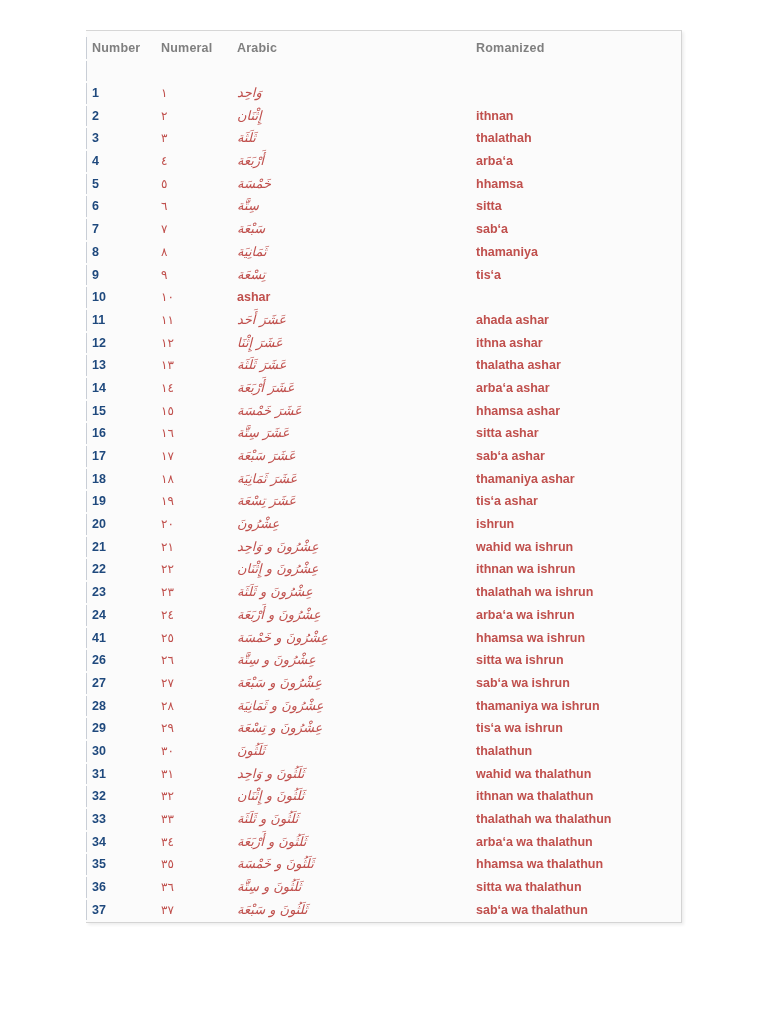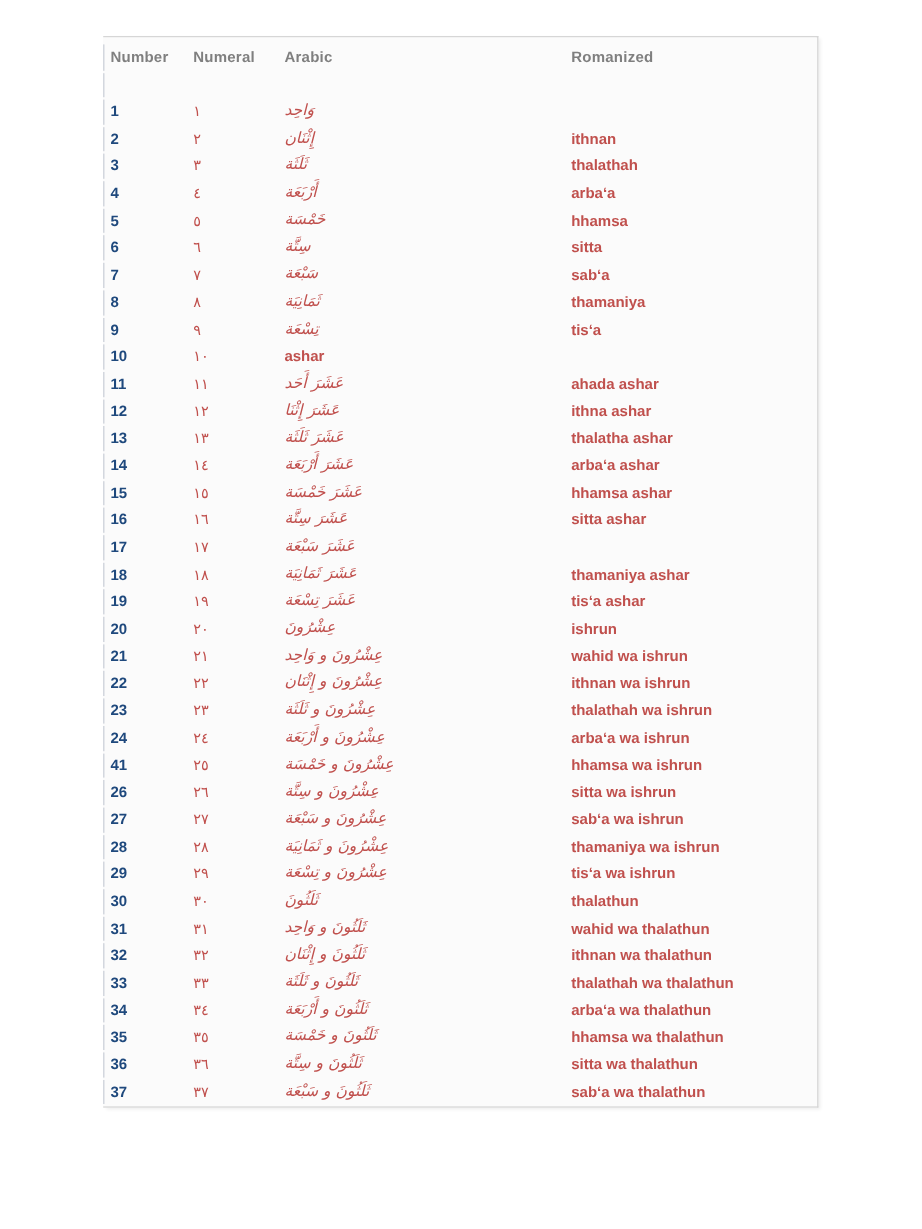--- a/index.html
+++ b/index.html
@@ -156,20 +156,21 @@
         <div class="row">
           <span class="c-number">16</span>
           <span class="c-numeral">١٦</span>
           <span class="c-arabic">عَشَرَ سِتَّة</span>
           <span class="c-roman">sitta ashar</span>
         </div>
         <div class="row">
           <span class="c-number">17</span>
           <span class="c-numeral">١٧</span>
           <span class="c-arabic">عَشَرَ سَبْعَة</span>
+          <span class="c-roman">sab‘a ashar</span>
         </div>
         <div class="row">
           <span class="c-number">18</span>
           <span class="c-numeral">١٨</span>
           <span class="c-arabic">عَشَرَ ثَمَانِيَة</span>
           <span class="c-roman">thamaniya ashar</span>
         </div>
         <div class="row">
           <span class="c-number">19</span>
           <span class="c-numeral">١٩</span>

